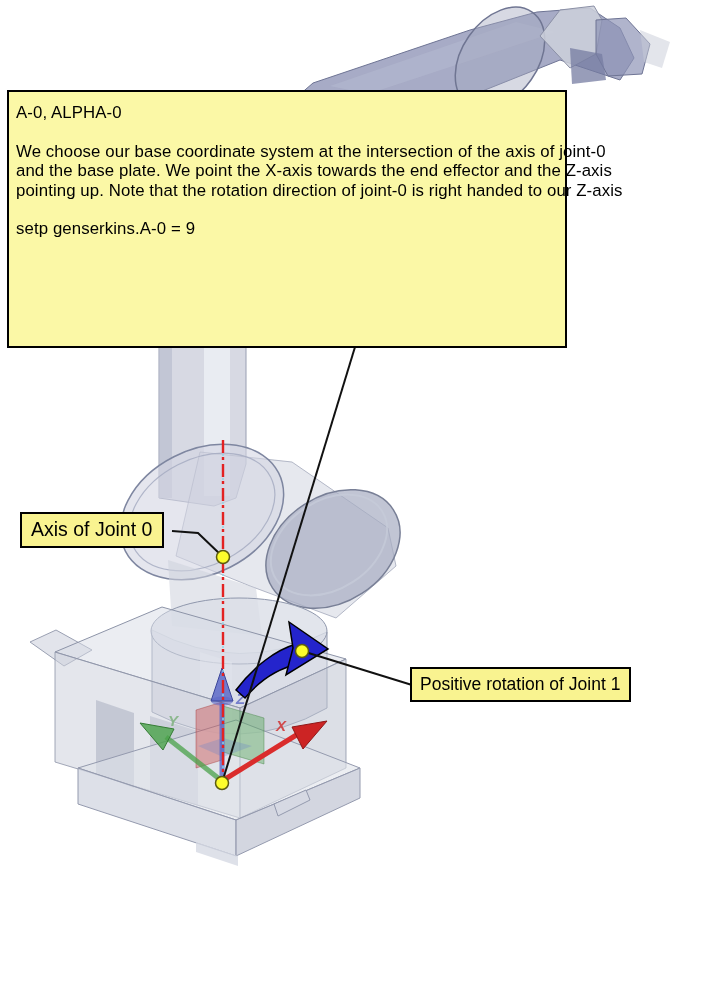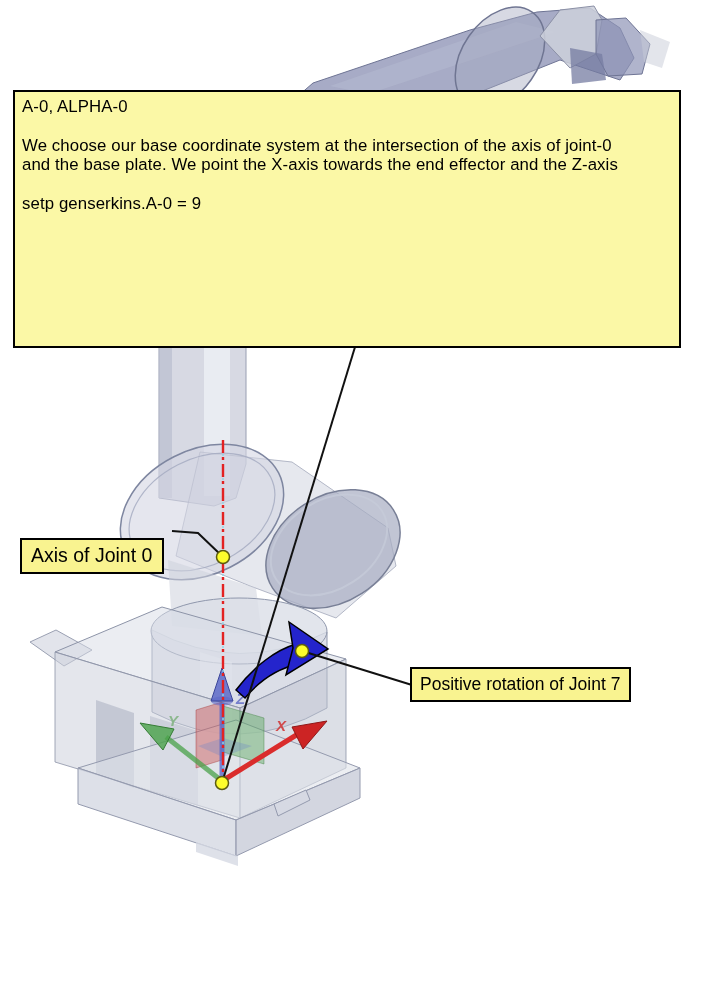--- a/index.html
+++ b/index.html
@@ -6,31 +6,31 @@
   #stage{
     position:relative;width:707px;height:1000px;background:#ffffff;
     font-family:"Liberation Sans", sans-serif;overflow:hidden;
   }
   #robot-svg{position:absolute;left:0;top:0;z-index:1;}
   .yellow-box{
     position:absolute;z-index:2;box-sizing:border-box;
     background:#fbf8a6;border:2px solid #000;color:#000;
   }
   #info-box{
-    left:13px;top:90px;width:668px;height:258px;
-    padding:5px 7px;font-size:16.8px;line-height:19.4px;
+    left:7px;top:90px;width:560px;height:258px;
+    padding:11px 7px;font-size:16.8px;line-height:19.4px;
     letter-spacing:0.1px;
   }
   #info-box .ln{white-space:nowrap;}
   #info-box .spacer{height:19.4px;}
   .callout{
     white-space:nowrap;background:#f9f390;
   }
   #axis-callout{
-    left:20px;top:512px;padding:4px 10px 5px 9px;font-size:19.5px;margin-top:26px;
+    left:20px;top:512px;padding:4px 10px 5px 9px;font-size:19.5px;
   }
   #rotation-callout{
     left:410px;top:667px;padding:5px 9px 5px 8px;font-size:17.5px;
   }
   .axis-letter{font-weight:bold;font-size:15px;font-style:italic;}
 </style>
 </head>
 <body>
 
 <div id="stage">
@@ -121,21 +121,22 @@
       <circle cx="302" cy="651" r="6.5" fill="#fdfd2c" stroke="#5c5c10" stroke-width="1.5"></circle>
       <circle cx="222" cy="783" r="6.5" fill="#fdfd2c" stroke="#5c5c10" stroke-width="1.5"></circle>
     </g>
   </svg>
 
   <div id="info-box" class="yellow-box">
     <div class="ln">A-0, ALPHA-0</div>
     <div class="spacer"></div>
     <div class="ln">We choose our base coordinate system at the intersection of the axis of joint-0</div>
     <div class="ln">and the base plate. We point the X-axis towards the end effector and the Z-axis</div>
+    <div class="ln">pointing up. Note that the rotation direction of joint-0 is right handed to our Z-axis</div>
     <div class="spacer"></div>
     <div class="ln">setp genserkins.A-0 = 9</div>
   </div>
 
   <div id="axis-callout" class="yellow-box callout">Axis of Joint 0</div>
 
-  <div id="rotation-callout" class="yellow-box callout">Positive rotation of Joint 7</div>
+  <div id="rotation-callout" class="yellow-box callout">Positive rotation of Joint 1</div>
 
 </div>
 
 </body></html>

